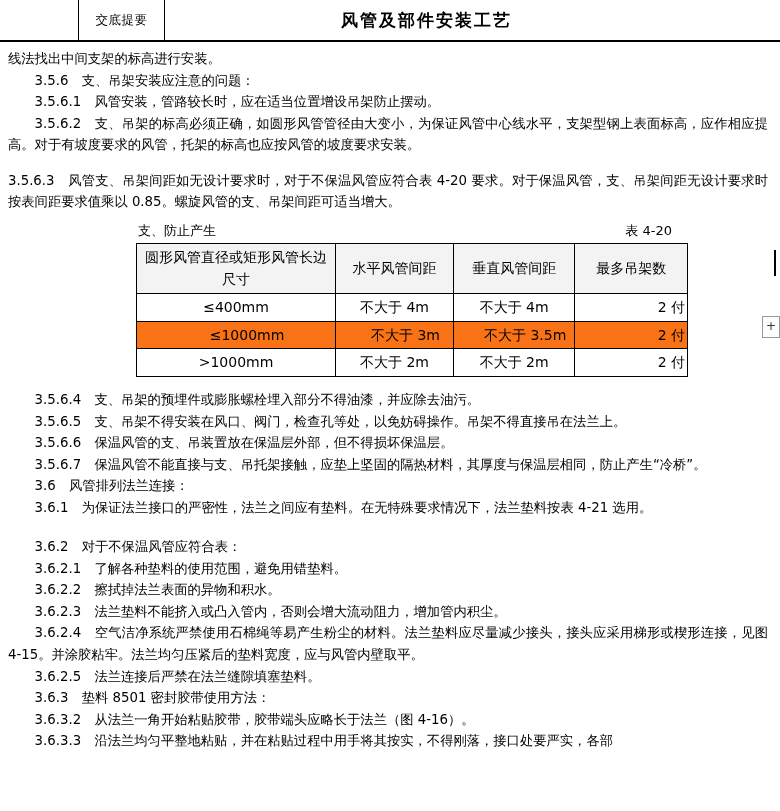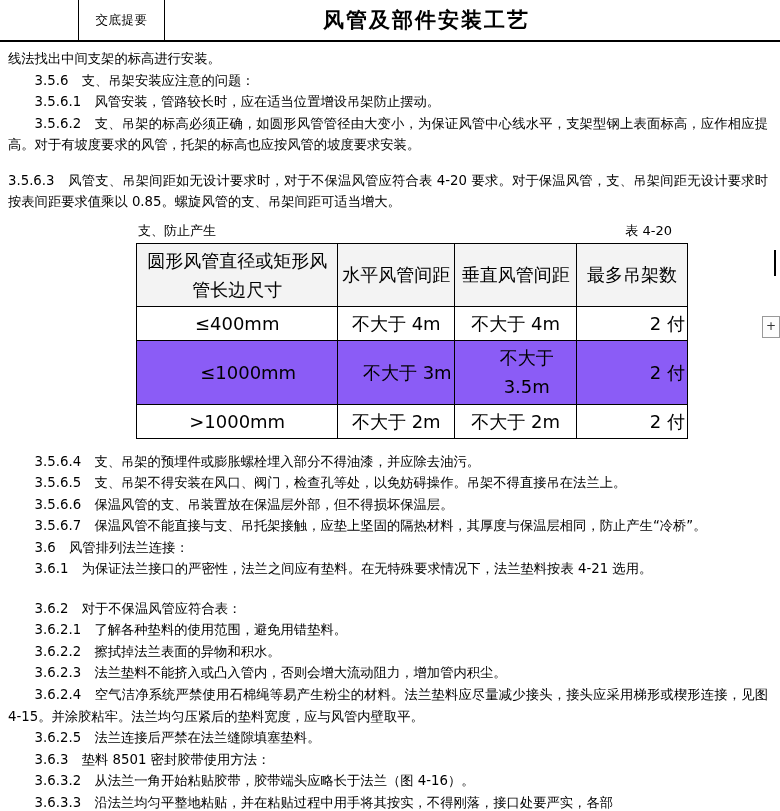--- a/index.html
+++ b/index.html
@@ -42,21 +42,21 @@
     align-items: center;
     justify-content: center;
     font-size: 12.5px;
     letter-spacing: 0.5px;
   }
   .header-title {
     flex: 1 1 auto;
     display: flex;
     align-items: center;
     justify-content: center;
-    font-size: 21px;
+    font-size: 17px;
     font-weight: bold;
     letter-spacing: 2px;
     padding-right: 92px;
   }
   
   .content {
     padding: 6px 12px 0 8px;
     font-size: 13.3px;
     line-height: 1.62;
   }
@@ -80,37 +80,37 @@
     font-size: 13px;
     padding-left: 130px;
     padding-right: 96px;
     justify-content: space-between;
     margin-bottom: 2px;
   }
   table.data {
     border-collapse: collapse;
     margin-left: 128px;
     width: 552px;
-    font-size: 18px;
+    font-size: 14px;
   }
   table.data th, table.data td {
     border: 1px solid #000;
     text-align: center;
     padding: 2px 2px;
     height: 21px;
     font-weight: normal;
   }
   table.data thead th {
     background: #f3f3f3;
   }
   table.data td.c0 { width: 208px; }
   table.data td.c1 { width: 116px; }
   table.data td.c2 { width: 116px; }
   table.data td.c3 { width: 112px; text-align: right; }
-  table.data tr.alt td { background: #8b5cf6; padding-left: 24px; }
+  table.data tr.alt td { background: #f97316; padding-left: 24px; }
   
   .scroll-tick {
     position: absolute;
     right: 4px;
     top: 250px;
     width: 2px;
     height: 26px;
     background: #000;
   }
   .plus-box {

